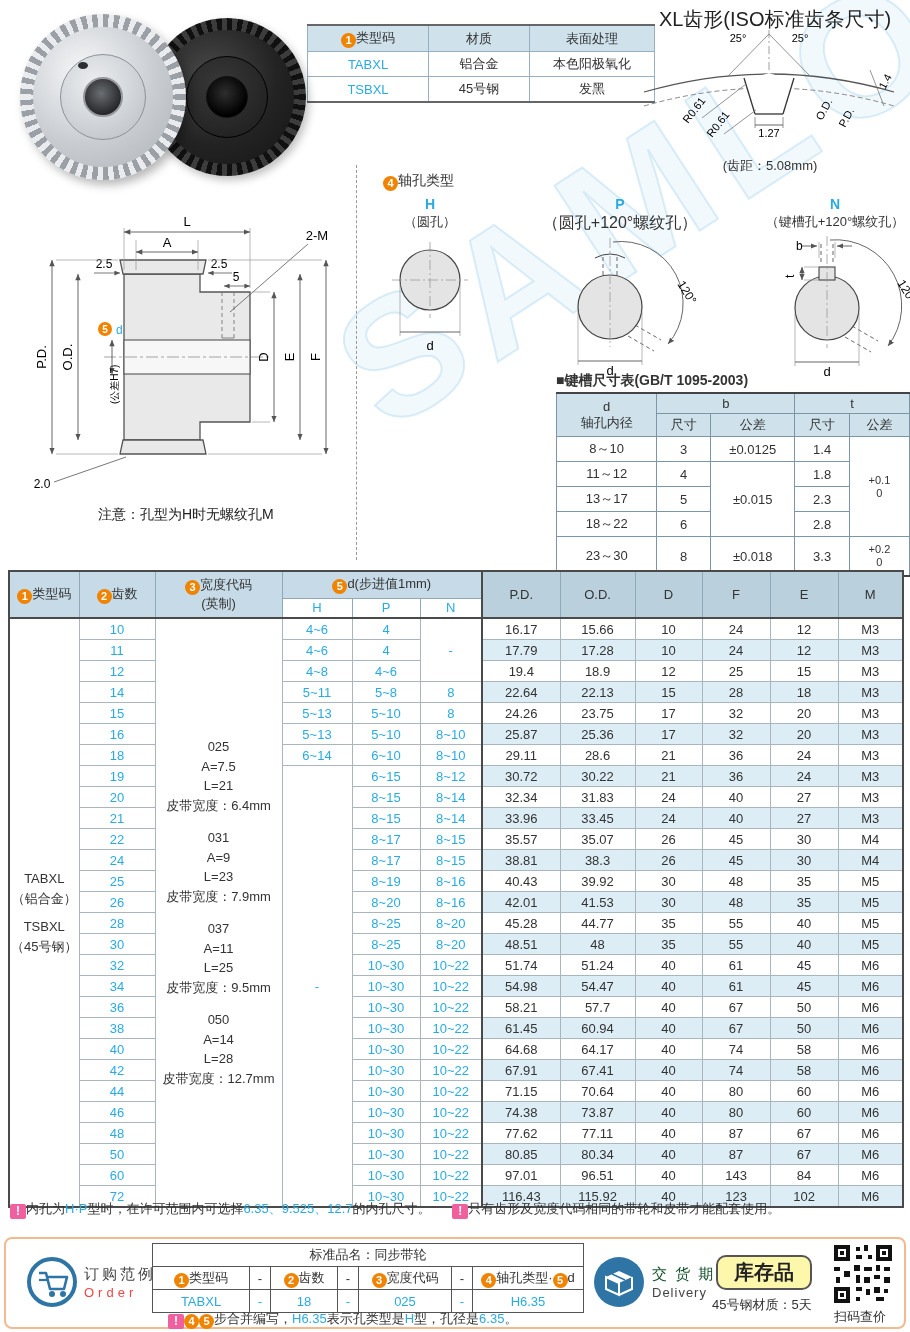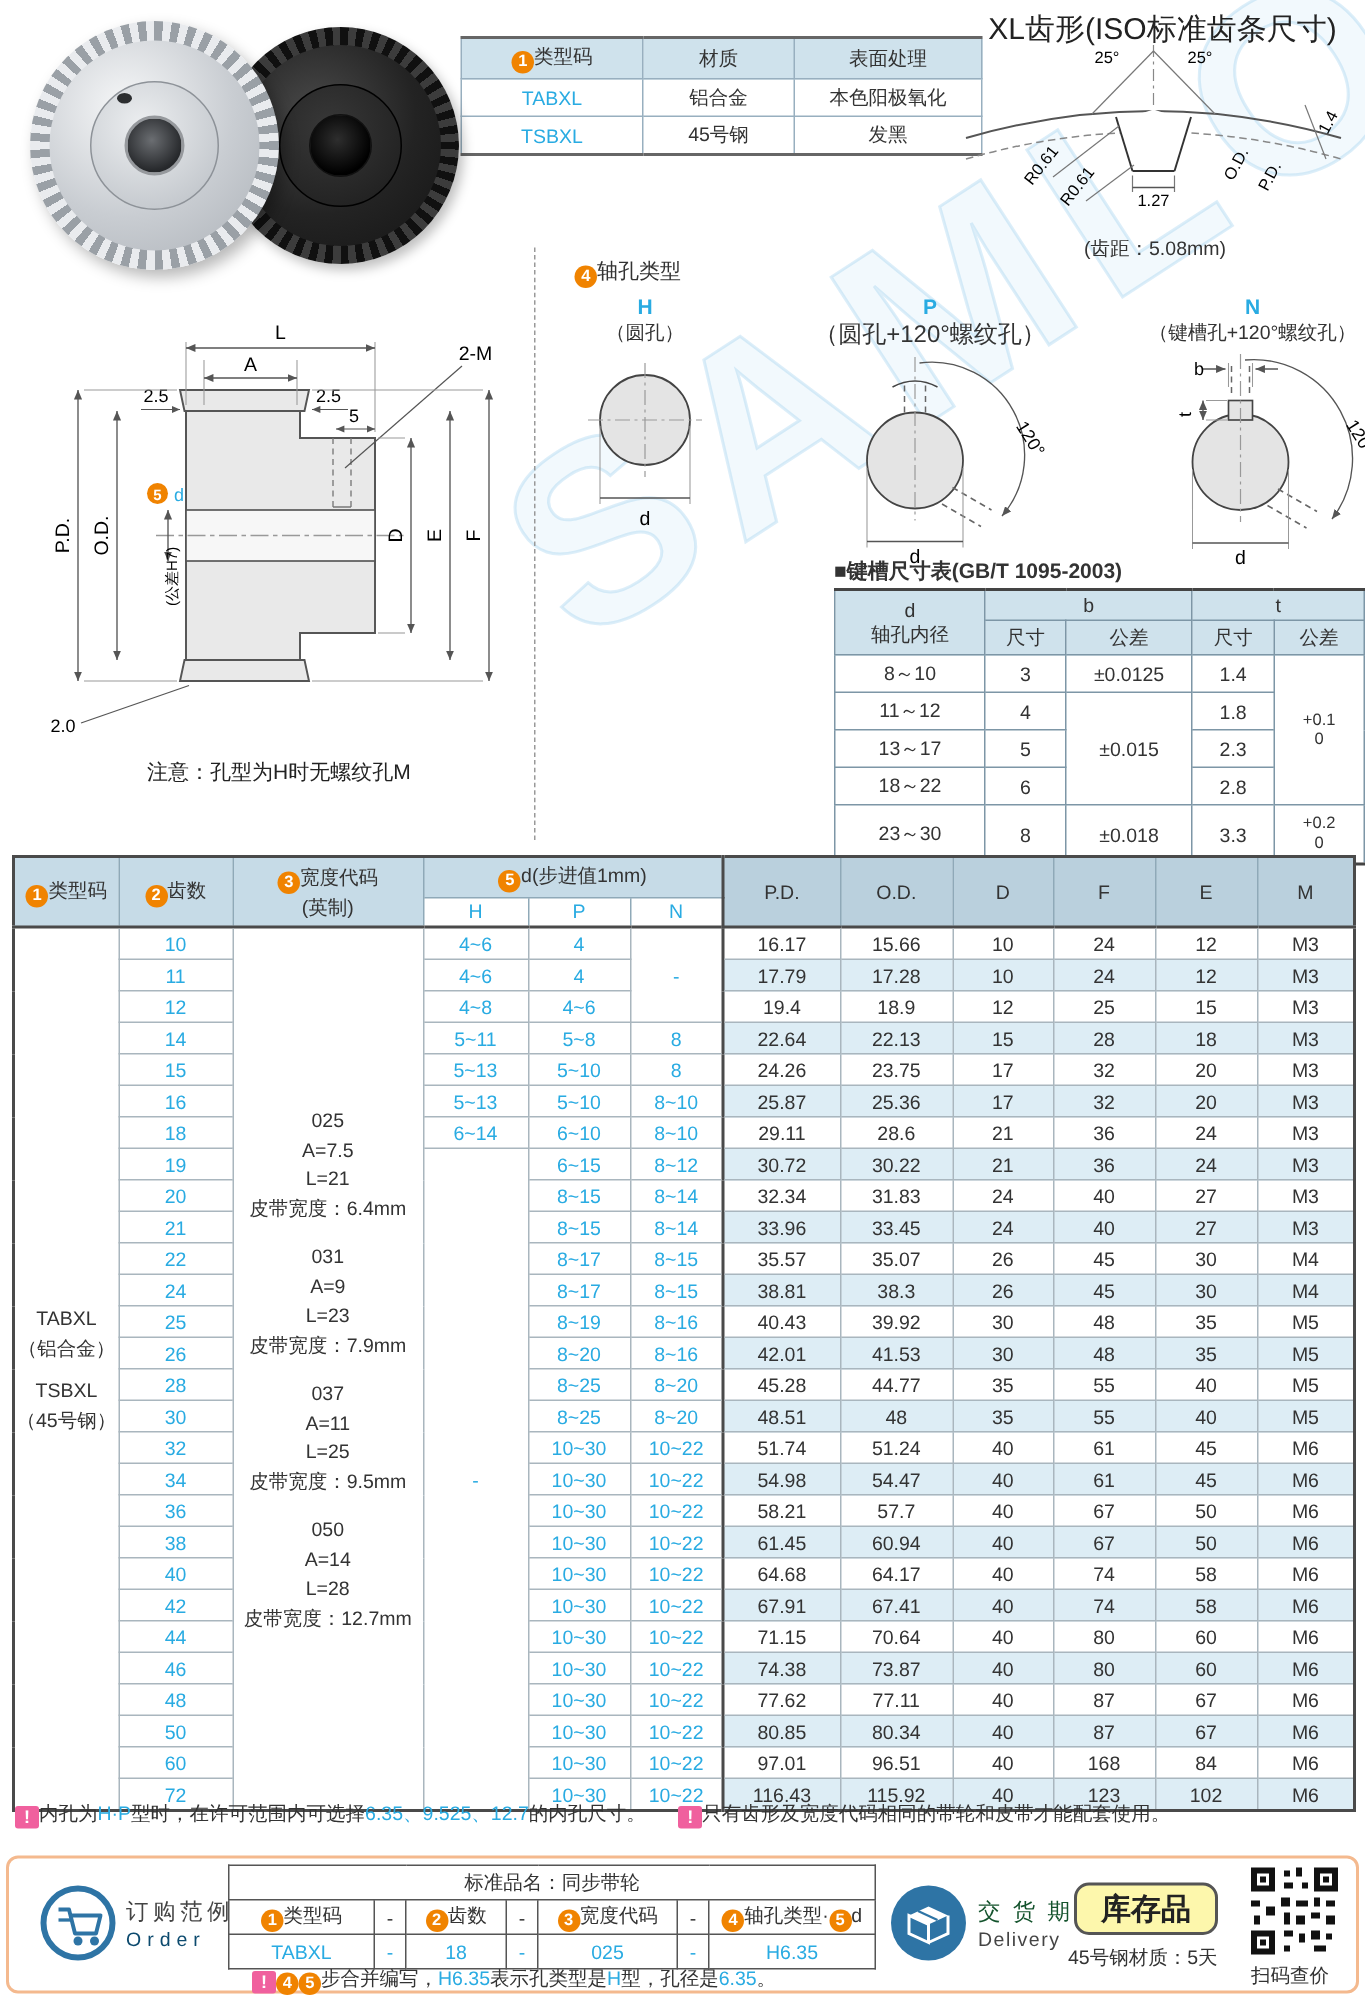--- a/index.html
+++ b/index.html
@@ -673,21 +673,21 @@
           <td class="s">67</td>
           <td class="s">M6</td>
         </tr>
         <tr>
           <td class="c">60</td>
           <td class="c">10~30</td>
           <td class="c">10~22</td>
           <td class="bl">97.01</td>
           <td>96.51</td>
           <td>40</td>
-          <td>168</td>
+          <td>143</td>
           <td>84</td>
           <td>M6</td>
         </tr>
         <tr>
           <td class="c">72</td>
           <td class="c">10~30</td>
           <td class="c">10~22</td>
           <td class="bl s">116.43</td>
           <td class="s">115.92</td>
           <td class="s">40</td>
@@ -710,21 +710,21 @@
   <div class="obox" style="left:4px;top:1237px;width:898px;height:88px;"></div>
 
   <svg class="abs" style="left:26px;top:1256px;" width="52" height="52" viewBox="0 0 52 52">
     <circle cx="26" cy="26" r="23" fill="#fff" stroke="#2e74a5" stroke-width="4"></circle>
     <path d="M13,17 H20 L24,33 H38 L41,21 H22" fill="none" stroke="#2e74a5" stroke-width="2.6" stroke-linejoin="round"></path>
     <line x1="13" y1="24" x2="21" y2="24" stroke="#2e74a5" stroke-width="2.2"></line>
     <circle cx="26" cy="38" r="3" fill="#2e74a5"></circle>
     <circle cx="37" cy="38" r="3" fill="#2e74a5"></circle>
   </svg>
   <div class="abs" style="left:84px;top:1265px;font-size:15px;letter-spacing:3px;color:#444;">订购范例</div>
-  <div class="abs" style="left:84px;top:1285px;font-size:13px;letter-spacing:4px;color:#0c4a6e;">Order</div>
+  <div class="abs" style="left:84px;top:1285px;font-size:13px;letter-spacing:4px;color:#ef4444;">Order</div>
 
   <table class="ord abs" style="left:152px;top:1243px;">
     <tbody>
         <tr>
       <td colspan="7">标准品名：同步带轮</td>
     </tr>
     <tr>
       <td style="width:92px;"><span class="badge">1</span><span>类型码</span></td>
       <td style="width:16px;">-</td>
       <td style="width:62px;"><span class="badge">2</span><span>齿数</span></td>

